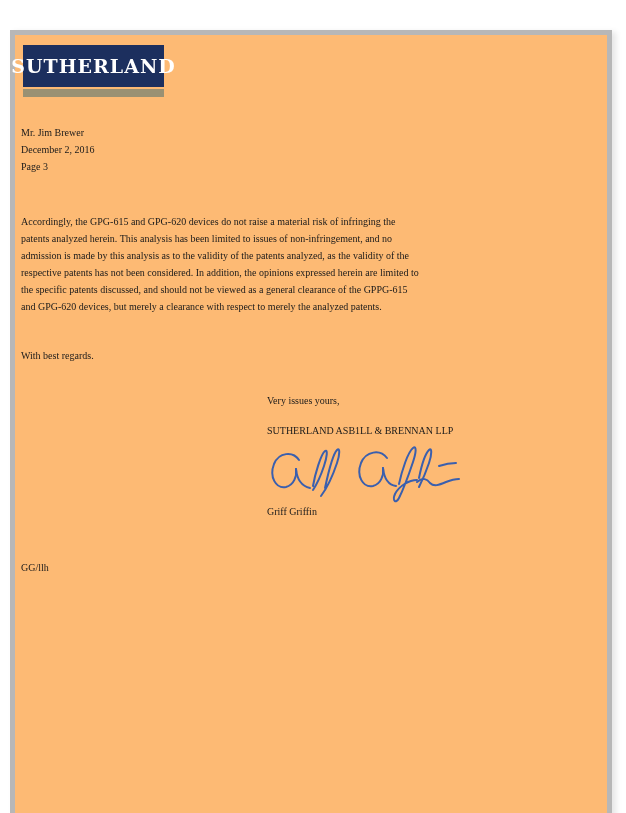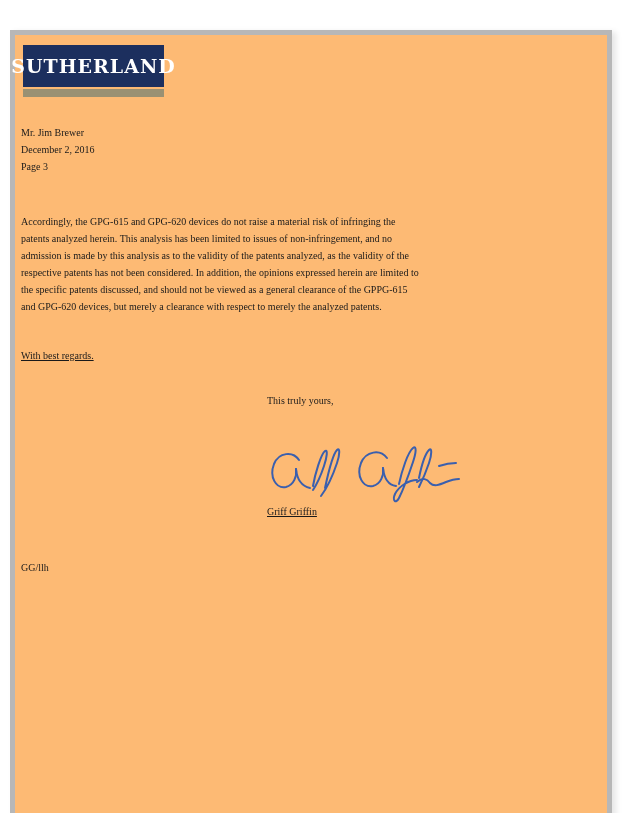--- a/index.html
+++ b/index.html
@@ -47,25 +47,25 @@
   .txt{
     font-size:10px;
     line-height:17px;
     white-space:pre-line;
   }
   .recipient{
     position:absolute;left:6px;top:89px;
   }
   .para1{ position:absolute;left:6px;top:170px;width:584px;margin-top:8px; }
   .para2{ position:absolute;left:6px;top:285px;width:584px; }
-  .para3{ position:absolute;left:6px;top:312px;width:584px;text-decoration:underline; }
+  .para3{ position:absolute;left:6px;top:312px;width:584px; }
   .closing-valediction{ position:absolute;left:252px;top:357px; }
   .closing-firm{ position:absolute;left:252px;top:387px; }
   .signature{ position:absolute;left:248px;top:408px;width:200px;height:64px; }
-  .signer-name{ position:absolute;left:252px;top:468px;text-decoration:underline; }
+  .signer-name{ position:absolute;left:252px;top:468px; }
   .reference{ position:absolute;left:6px;top:507px; }
   .cc-line{ margin-top:0; }
   .cc-label{ display:inline-block;min-width:37px; }
   svg .ink{
     fill:none;
     stroke:var(--ink,#3a5fae);
     stroke-width:2;
     stroke-linecap:round;
     stroke-linejoin:round;
   }
@@ -90,22 +90,23 @@
     <div class="txt para1">Accordingly, the GPG-615 and GPG-620 devices do not raise a material risk of infringing the
 patents analyzed herein. This analysis has been limited to issues of non-infringement, and no
 admission is made by this analysis as to the validity of the patents analyzed, as the validity of the
 respective patents has not been considered. In addition, the opinions expressed herein are limited to
 the specific patents discussed, and should not be viewed as a general clearance of the GPPG-615
 and GPG-620 devices, but merely a clearance with respect to merely the analyzed patents.</div>
 
 
     <div class="txt para3">With best regards.</div>
 
-    <div class="txt closing-valediction">This truly yours,</div>
+    <div class="txt closing-valediction">Very issues yours,</div>
 
+    <div class="txt closing-firm">SUTHERLAND ASB1LL &amp; BRENNAN LLP</div>
 
     <svg class="signature" viewBox="0 0 200 64" xmlns="http://www.w3.org/2000/svg">
 
       <path class="ink" d="M 36 17 C 30 8, 16 9, 11 21 C 6 34, 13 46, 23 44 C 31 42, 34 33, 33 26"></path>
       <path class="ink" d="M 33 26 C 34 36, 38 43, 47 45"></path>
       <path class="ink" d="M 50 43 C 52 31, 58 11, 62 8 C 65 6, 64 14, 61 23 C 58 32, 54 41, 50 47"></path>
       <path class="ink" d="M 62 45 C 65 31, 70 11, 74 7 C 77 4, 77 11, 74 20 C 70 32, 64 45, 58 53"></path>
 
       <path class="ink" d="M 124 15 C 117 6, 103 8, 98 20 C 93 33, 100 45, 110 43 C 118 41, 121 32, 120 25"></path>
       <path class="ink" d="M 120 25 C 121 34, 125 42, 133 43"></path>

